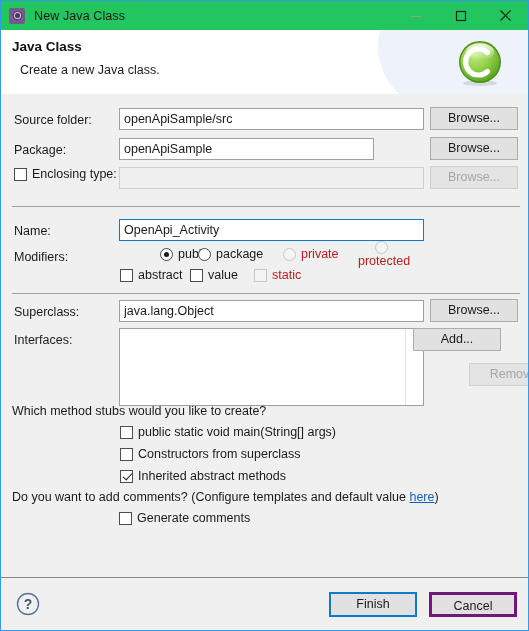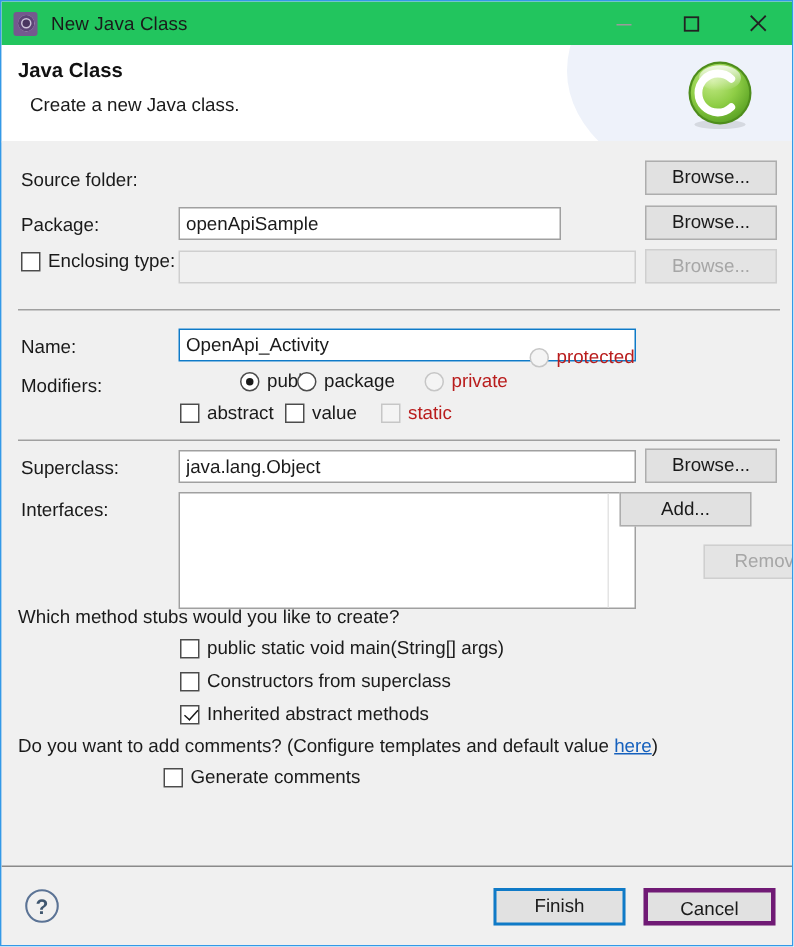--- a/index.html
+++ b/index.html
@@ -348,20 +348,21 @@
       <circle cx="24" cy="23" r="21" fill="#4e8d1c"></circle>
       <circle cx="24" cy="23" r="19.5" fill="url(#gshade)"></circle>
       <path d="M31.5 13.5a13 13 0 1 0 0 19" fill="none" stroke="#ffffff" stroke-width="5.2" stroke-linecap="round"></path>
       <ellipse cx="24" cy="13" rx="14" ry="8.5" fill="url(#gloss)"></ellipse>
     </svg>
   </div>
 
   <div class="body">
 
     <div class="lbl" style="left:13px; top:19px;">Source folder:</div>
+    <input class="field" style="left: 118px; top: 14px; width: 305px;" value="openApiSample/src">
     <button class="btn" style="left:429px; top:13px;">Browse...</button>
 
     <div class="lbl" style="left:13px; top:49px;">Package:</div>
     <input class="field" style="left: 118px; top: 44px; width: 255px;" value="openApiSample">
     <button class="btn" style="left:429px; top:43px;">Browse...</button>
 
     <div class="cbrow" style="left:13px; top:73px;">
       <span class="cbox"></span>
       <span class="cl">Enclosing type:</span>
     </div>
@@ -380,21 +381,21 @@
       <span class="cl">public</span>
     </div>
     <div class="cbrow" style="left:197px; top:153px;">
       <span class="radio"></span>
       <span class="cl">package</span>
     </div>
     <div class="cbrow" style="left:282px; top:153px;">
       <span class="radio disabled"></span>
       <span class="cl dim">private</span>
     </div>
-    <div class="cbrow" style="left:352px; top:137px;">
+    <div class="cbrow" style="left:352px; top:147px;flex-direction:column;">
       <span class="radio disabled"></span>
       <span class="cl dim">protected</span>
     </div>
 
     <div class="cbrow" style="left:119px; top:174px;">
       <span class="cbox"></span>
       <span class="cl">abstract</span>
     </div>
     <div class="cbrow" style="left:189px; top:174px;">
       <span class="cbox"></span>
@@ -429,21 +430,21 @@
       <span class="cl">Constructors from superclass</span>
     </div>
     <div class="cbrow" style="left:119px; top:375px;">
       <span class="cbox checked"></span>
       <span class="cl">Inherited abstract methods</span>
     </div>
 
     <div class="lbl" style="left:11px; top:396px;">
       <span>Do you want to add comments? (Configure templates and default value </span><span class="link">here</span><span>)</span>
     </div>
-    <div class="cbrow" style="left:108px; top:417px;align-items:flex-end;">
+    <div class="cbrow" style="left:118px; top:417px;align-items:flex-end;">
       <span class="cbox"></span>
       <span class="cl">Generate comments</span>
     </div>
 
   </div>
 
   <div class="footer">
     <svg class="help-icon" viewBox="0 0 24 24">
       <circle cx="12" cy="12" r="10.5" fill="none" stroke="#5b7395" stroke-width="1.4"></circle>
       <text x="12" y="17" text-anchor="middle" font-family="Liberation Sans, sans-serif" font-size="14" font-weight="bold" fill="#3f566f">?</text>

